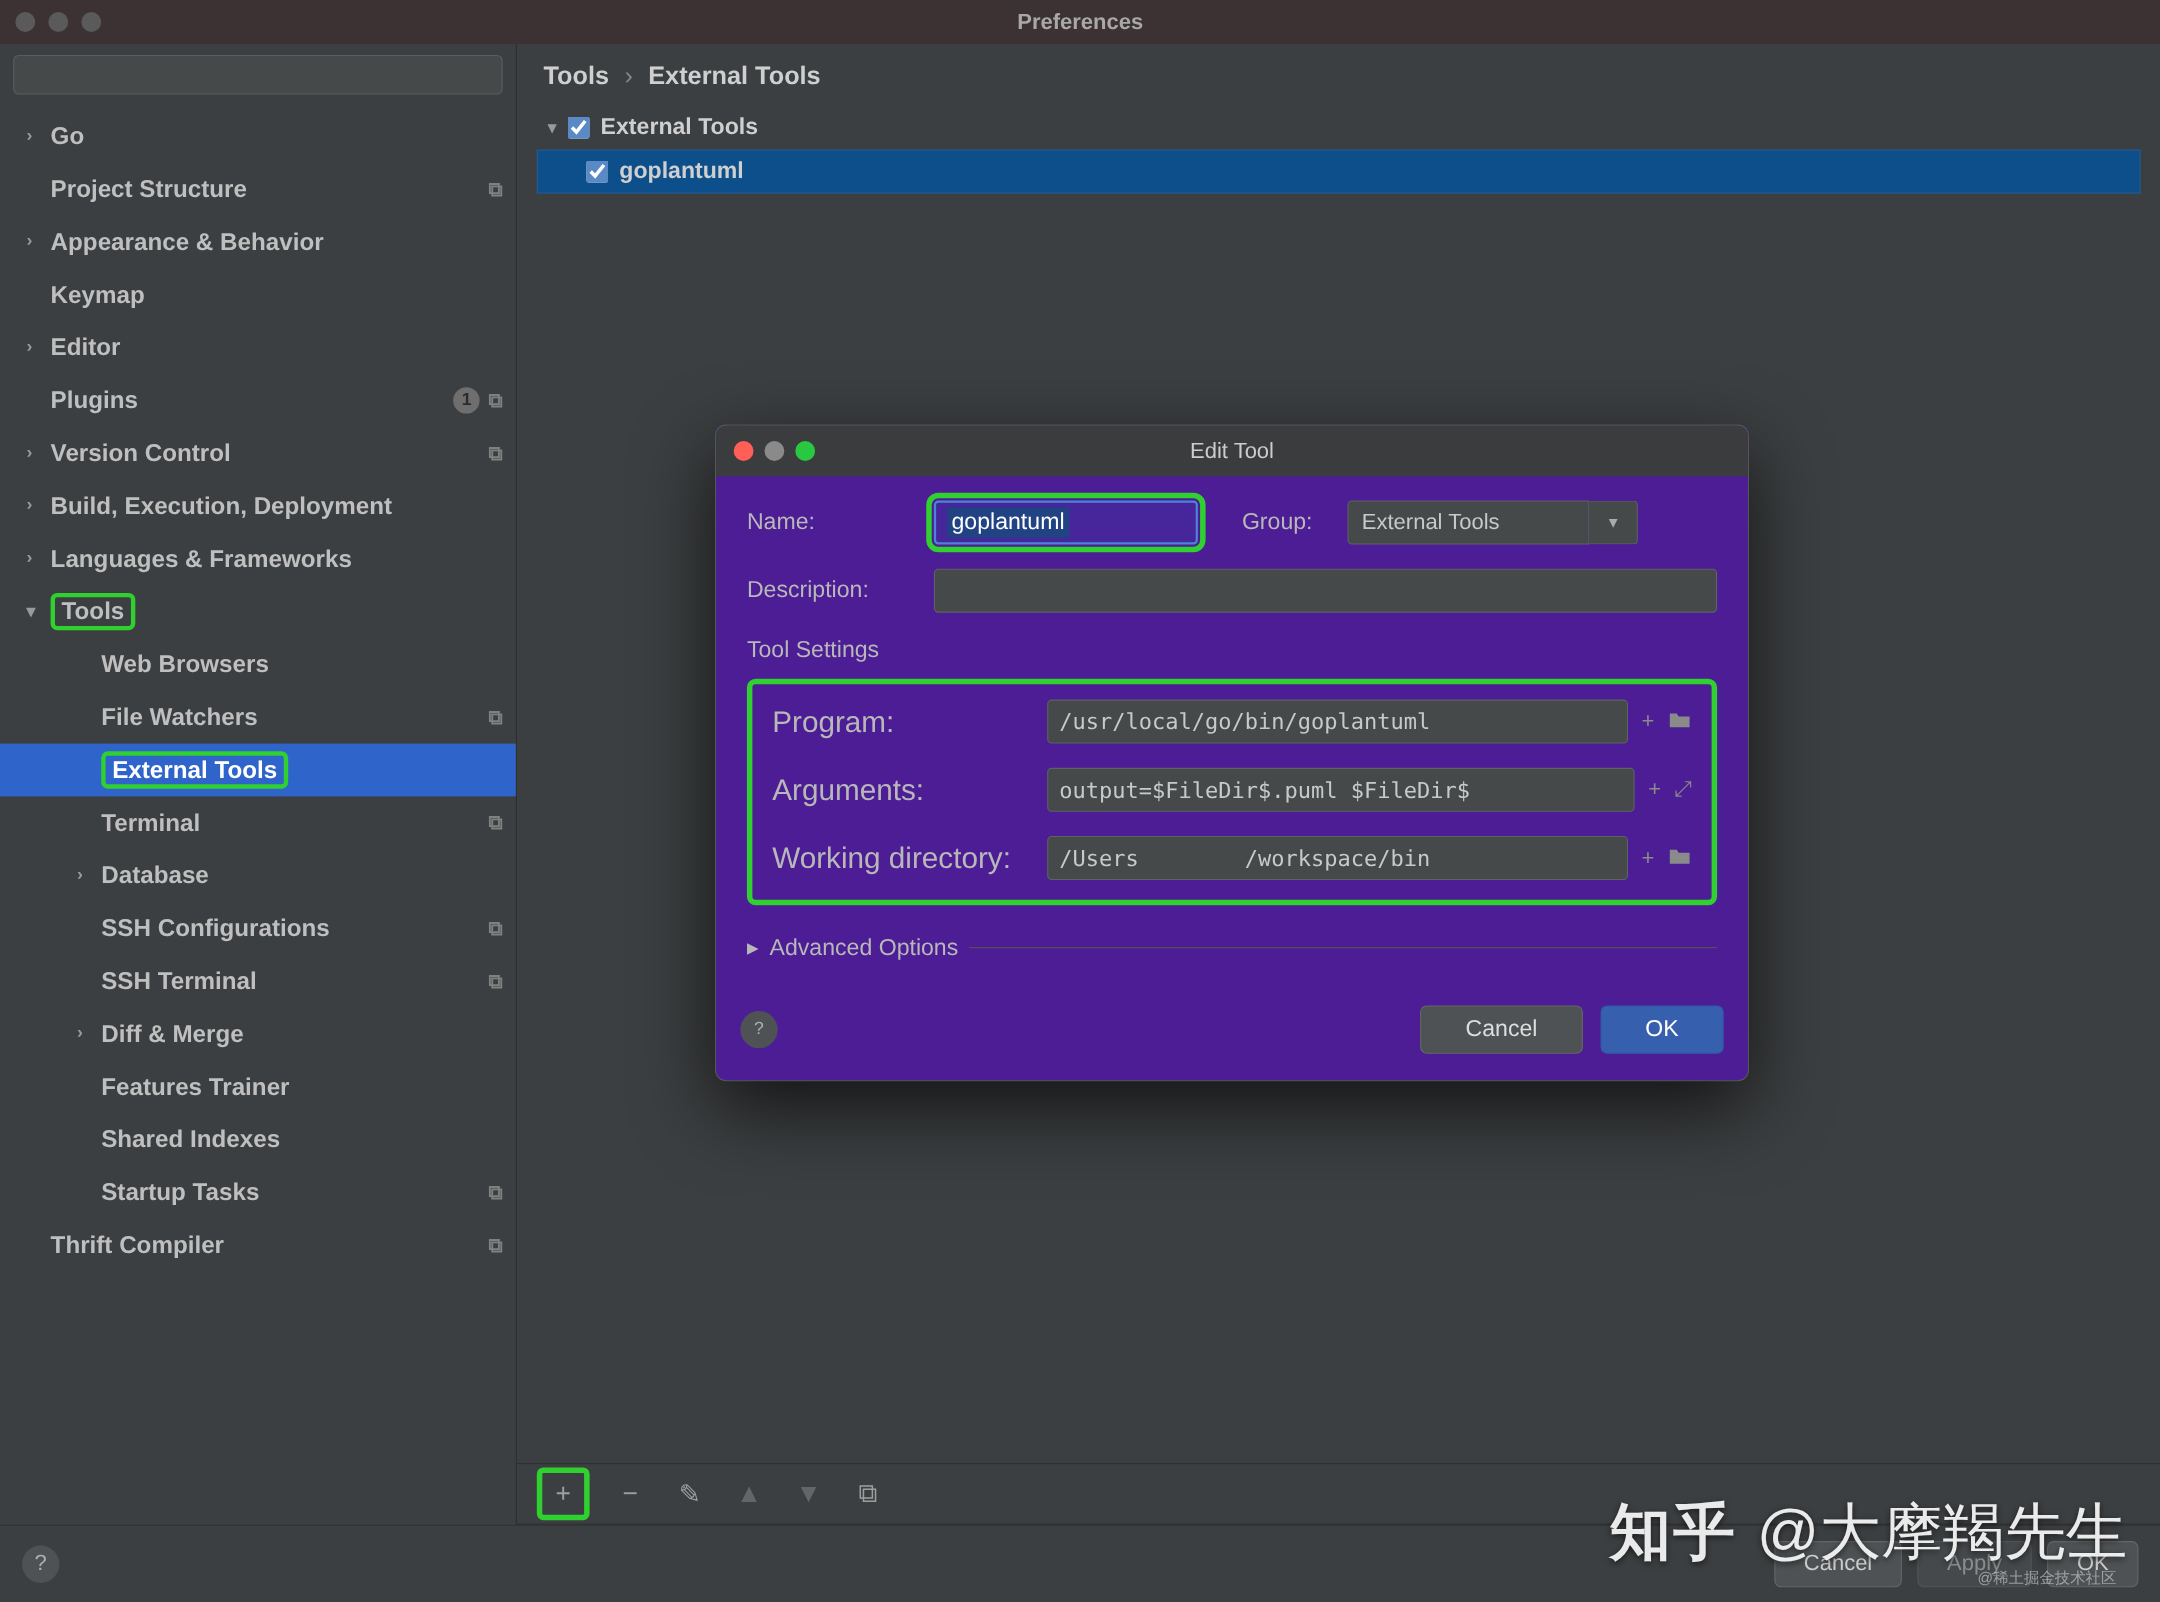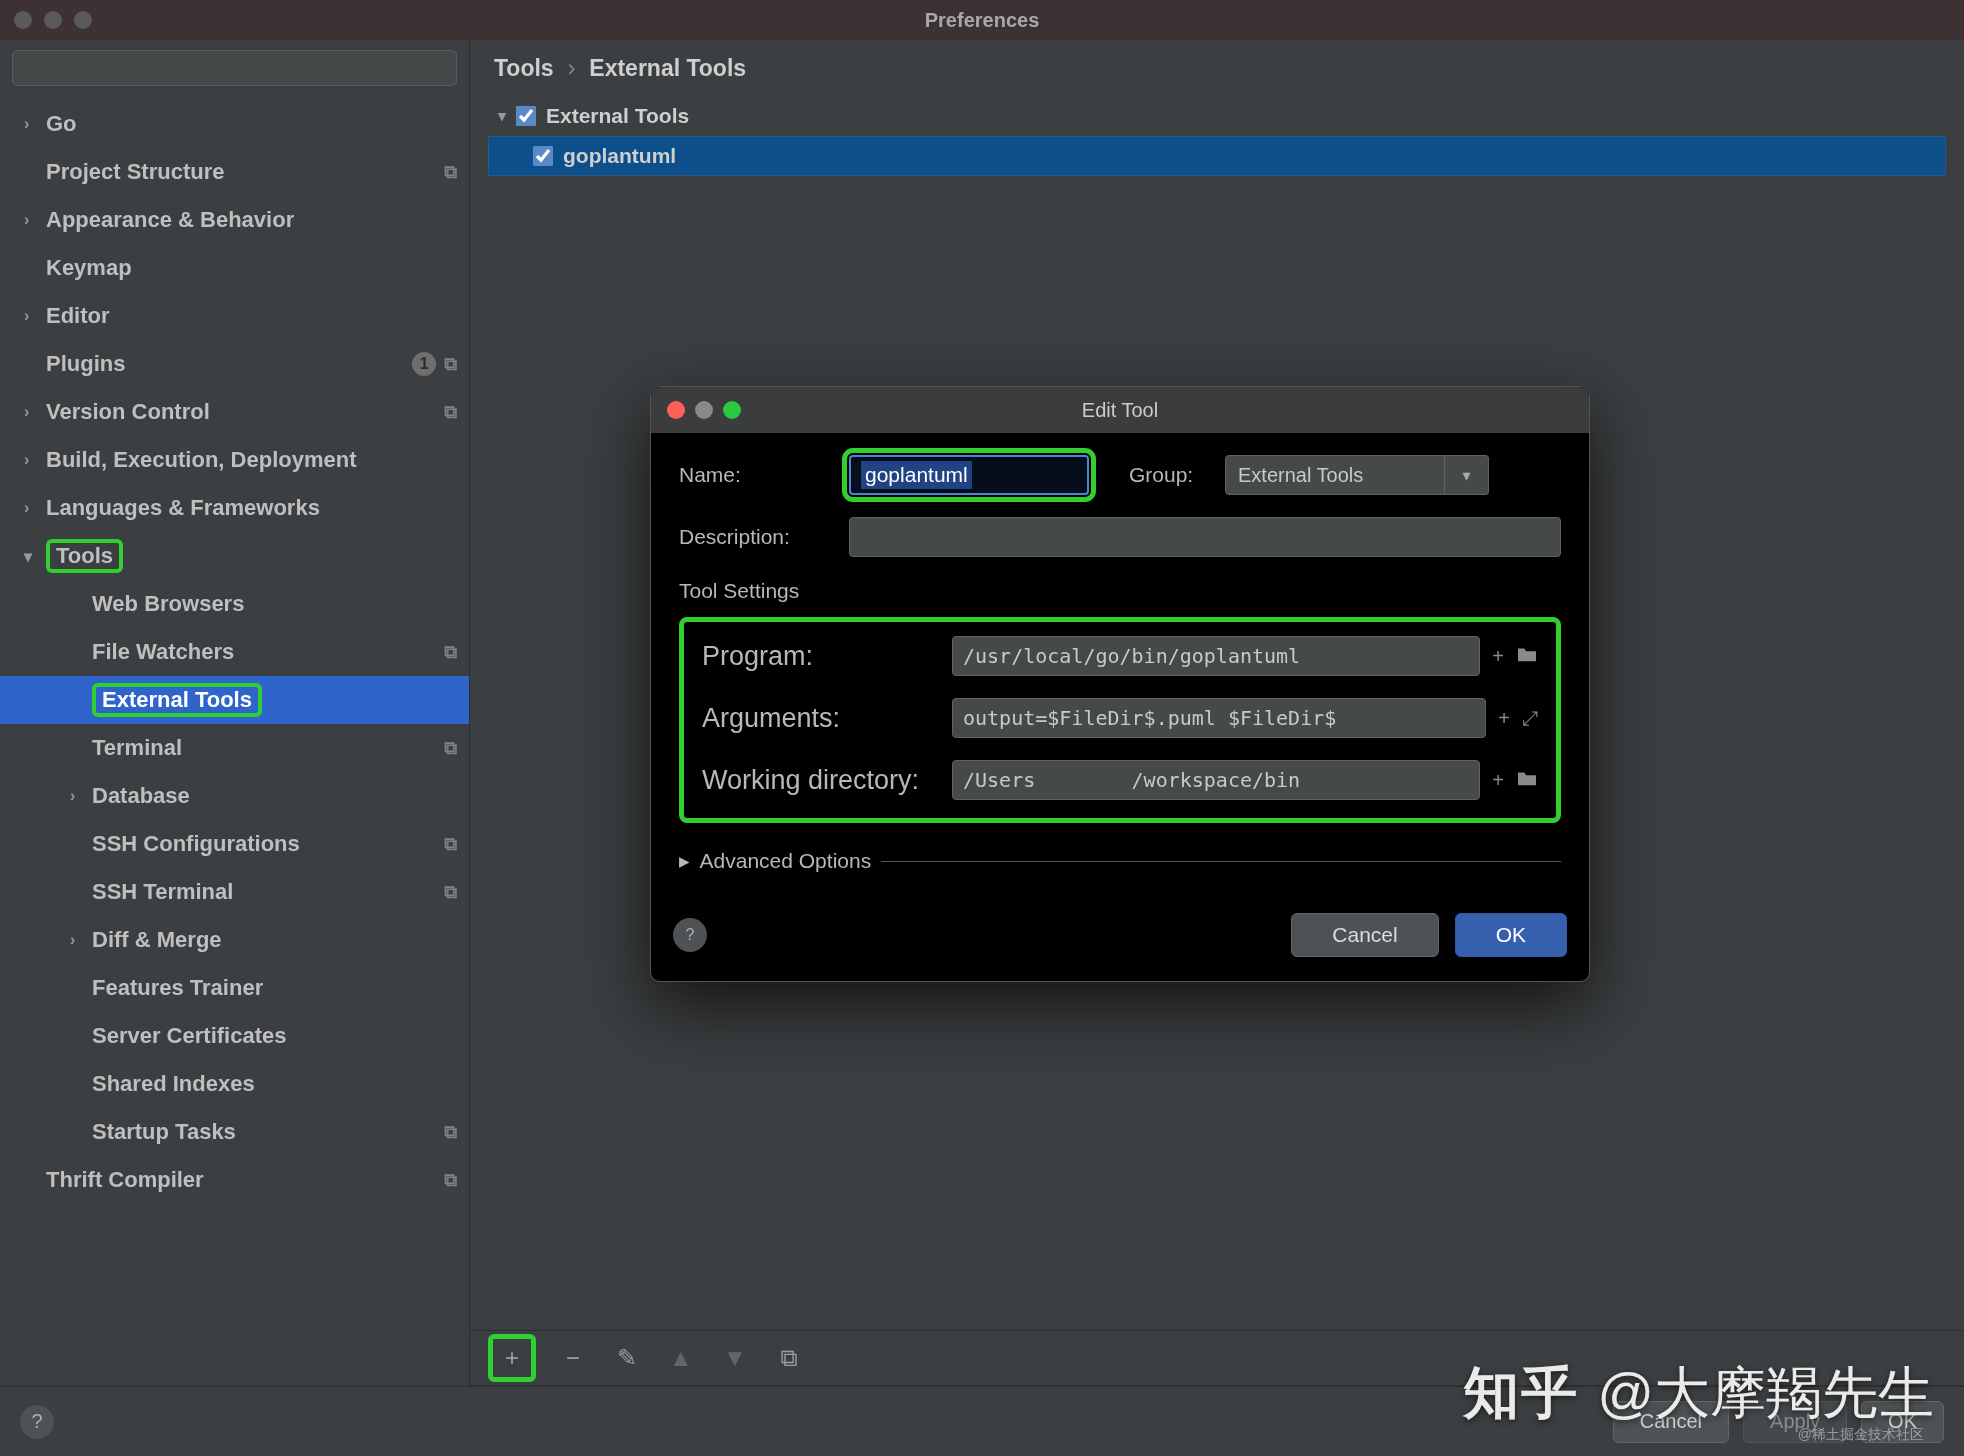--- a/index.html
+++ b/index.html
@@ -42,21 +42,21 @@
 .tbtn { width: 34px; height: 34px; display: inline-flex; align-items: center; justify-content: center; cursor: pointer; }
 .hlbox { border: 5px solid #2fd02f; border-radius: 6px; padding: 2px; }
 
 .footer { height: 70px; background: #3c3f41; border-top: 1px solid #2d2f30; display: flex; align-items: center; padding: 0 20px; gap: 14px; }
 .footer .help { width: 34px; height: 34px; border-radius: 50%; background: #4e5254; display: flex; align-items: center; justify-content: center; color: #aeaeae; font-size: 20px; }
 .footer .spacer { flex: 1; }
 .fbtn { height: 42px; padding: 0 26px; background: #4e5254; border: 1px solid #666; border-radius: 6px; color: #ccc; font-size: 20px; display: flex; align-items: center; cursor: pointer; }
 .fbtn.disabled { opacity: .55; }
 
 
-.overlay { position: absolute; left: 180px; top: 290px; width: 940px; background: #000000; border: 1px solid #555; border-radius: 10px; box-shadow: 0 24px 70px rgba(0,0,0,.7); }
+.overlay { position: absolute; left: 180px; top: 290px; width: 940px; background: #4c1d95; border: 1px solid #555; border-radius: 10px; box-shadow: 0 24px 70px rgba(0,0,0,.7); }
 .dlg-titlebar { height: 46px; background: #3a3c3e; border-radius: 10px 10px 0 0; display: flex; align-items: center; padding: 0 16px; position: relative; }
 .dlg-titlebar .dot { width: 18px; height: 18px; border-radius: 50%; margin-right: 10px; }
 .dclose { background: #ff5f57; } .dmin { background: #8a8a8a; } .dmax { background: #28c840; }
 .dlg-title { position: absolute; left: 50%; transform: translateX(-50%); font-size: 20px; color: #ccc; }
 .dlg-body { padding: 22px 28px 10px; }
 .frow { display: flex; align-items: center; margin-bottom: 22px; }
 .flab { width: 170px; font-size: 21px; color: #b8b8b8; }
 .finput { height: 40px; background: #45494a; border: 1px solid #5e6263; border-radius: 4px; color: #c9c9c9; font-size: 20px; padding: 0 10px; }
 .namebox { width: 240px; background: #2f65ca22; border: 2px solid #4a84d6; outline: 5px solid #2fd02f; outline-offset: 2px; border-radius: 4px; height: 40px; display: flex; align-items: center; padding: 0 10px; }
 .nametxt { background: #214283; color: #fff; padding: 2px 4px; font-size: 21px; }
@@ -189,24 +189,20 @@
         <div class="item sub">
           <span class="chev">›</span>
           <span class="label">Diff &amp; Merge</span>
         </div>
         <div class="item sub">
           <span class="chev"></span>
           <span class="label">Features Trainer</span>
         </div>
         <div class="item sub">
           <span class="chev"></span>
-          <span class="label">Server Certificates</span>
-        </div>
-        <div class="item sub">
-          <span class="chev"></span>
           <span class="label">Shared Indexes</span>
         </div>
         <div class="item sub">
           <span class="chev"></span>
           <span class="label">Startup Tasks</span>
           <span class="copy">⧉</span>
         </div>
         <div class="item bold">
           <span class="chev"></span>
           <span class="label">Thrift Compiler</span>

